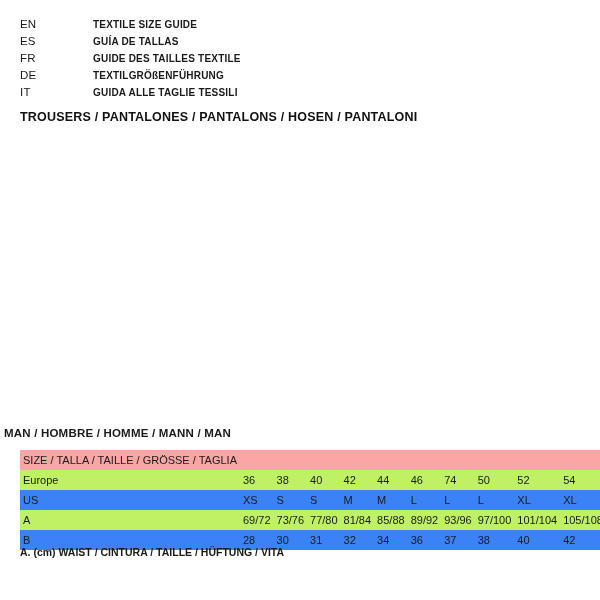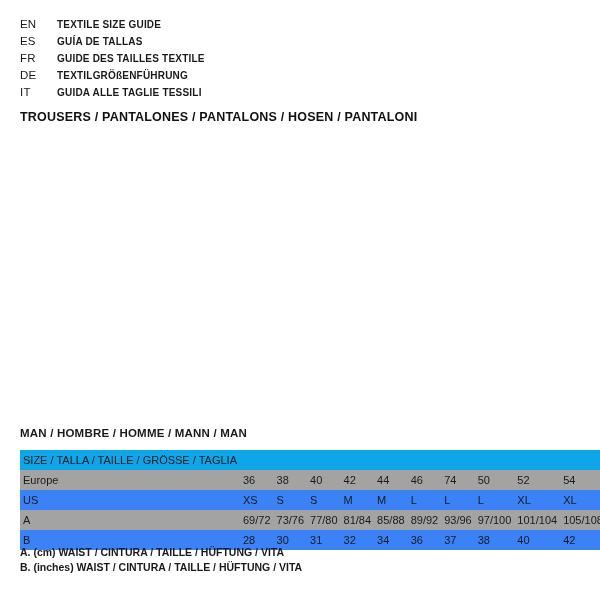--- a/index.html
+++ b/index.html
@@ -25,20 +25,21 @@
     position: absolute;
     left: 20px;
     top: 16px;
     width: 340px;
   }
   .lang-row {
     display: flex;
     align-items: baseline;
     height: 17px;
     line-height: 17px;
+    gap: 36px;
   }
   .lang-code {
     width: 37px;
     font-size: 11.5px;
     letter-spacing: .2px;
     color: #1a1a1a;
   }
   .lang-text {
     font-size: 10px;
     letter-spacing: .2px;
@@ -71,21 +72,21 @@
     position: absolute;
     left: 162px;
     top: 154px;
     font-size: 11px;
     color: #111;
   }
 
   
   .table-title {
     position: absolute;
-    left: 20px;
+    left: 4px;
     top: 427px;
     font-size: 11.5px;
     font-weight: bold;
     letter-spacing: .2px;
   }
   table.size-table {
     position: absolute;
     left: 20px;
     top: 450px;
     width: 560px;
@@ -93,24 +94,24 @@
     font-size: 11px;
   }
   table.size-table td {
     padding: 2px 3px 2px 3px;
     height: 16px;
     vertical-align: middle;
     white-space: nowrap;
     color: #1a1a1a;
   }
   table.size-table tr.shade-dark td {
-    background: #0ea5e9;
+    background: #fca5a5;
   }
   table.size-table tr.shade-light td {
-    background: #a3a3a3;
+    background: #bef264;
   }
   table.size-table tr.shade-white td {
     background: #3b82f6;
   }
   td.label-col {
     width: 92px;
   }
   td.val {
     width: 46px;
   }
@@ -229,16 +230,15 @@
       <td class="val">38</td>
       <td class="val">40</td>
       <td class="val">42</td>
 
     </tr>
   </tbody>
     </table>
 
   <div class="notes">
     <div>A. (cm) WAIST / CINTURA / TAILLE / HÜFTUNG / VITA</div>
-    <div>B. (inches) WAIST / CINTURA / TAILLE / HÜFTUNG / VITA</div>
   </div>
 
 </div>
 
 </body></html>

